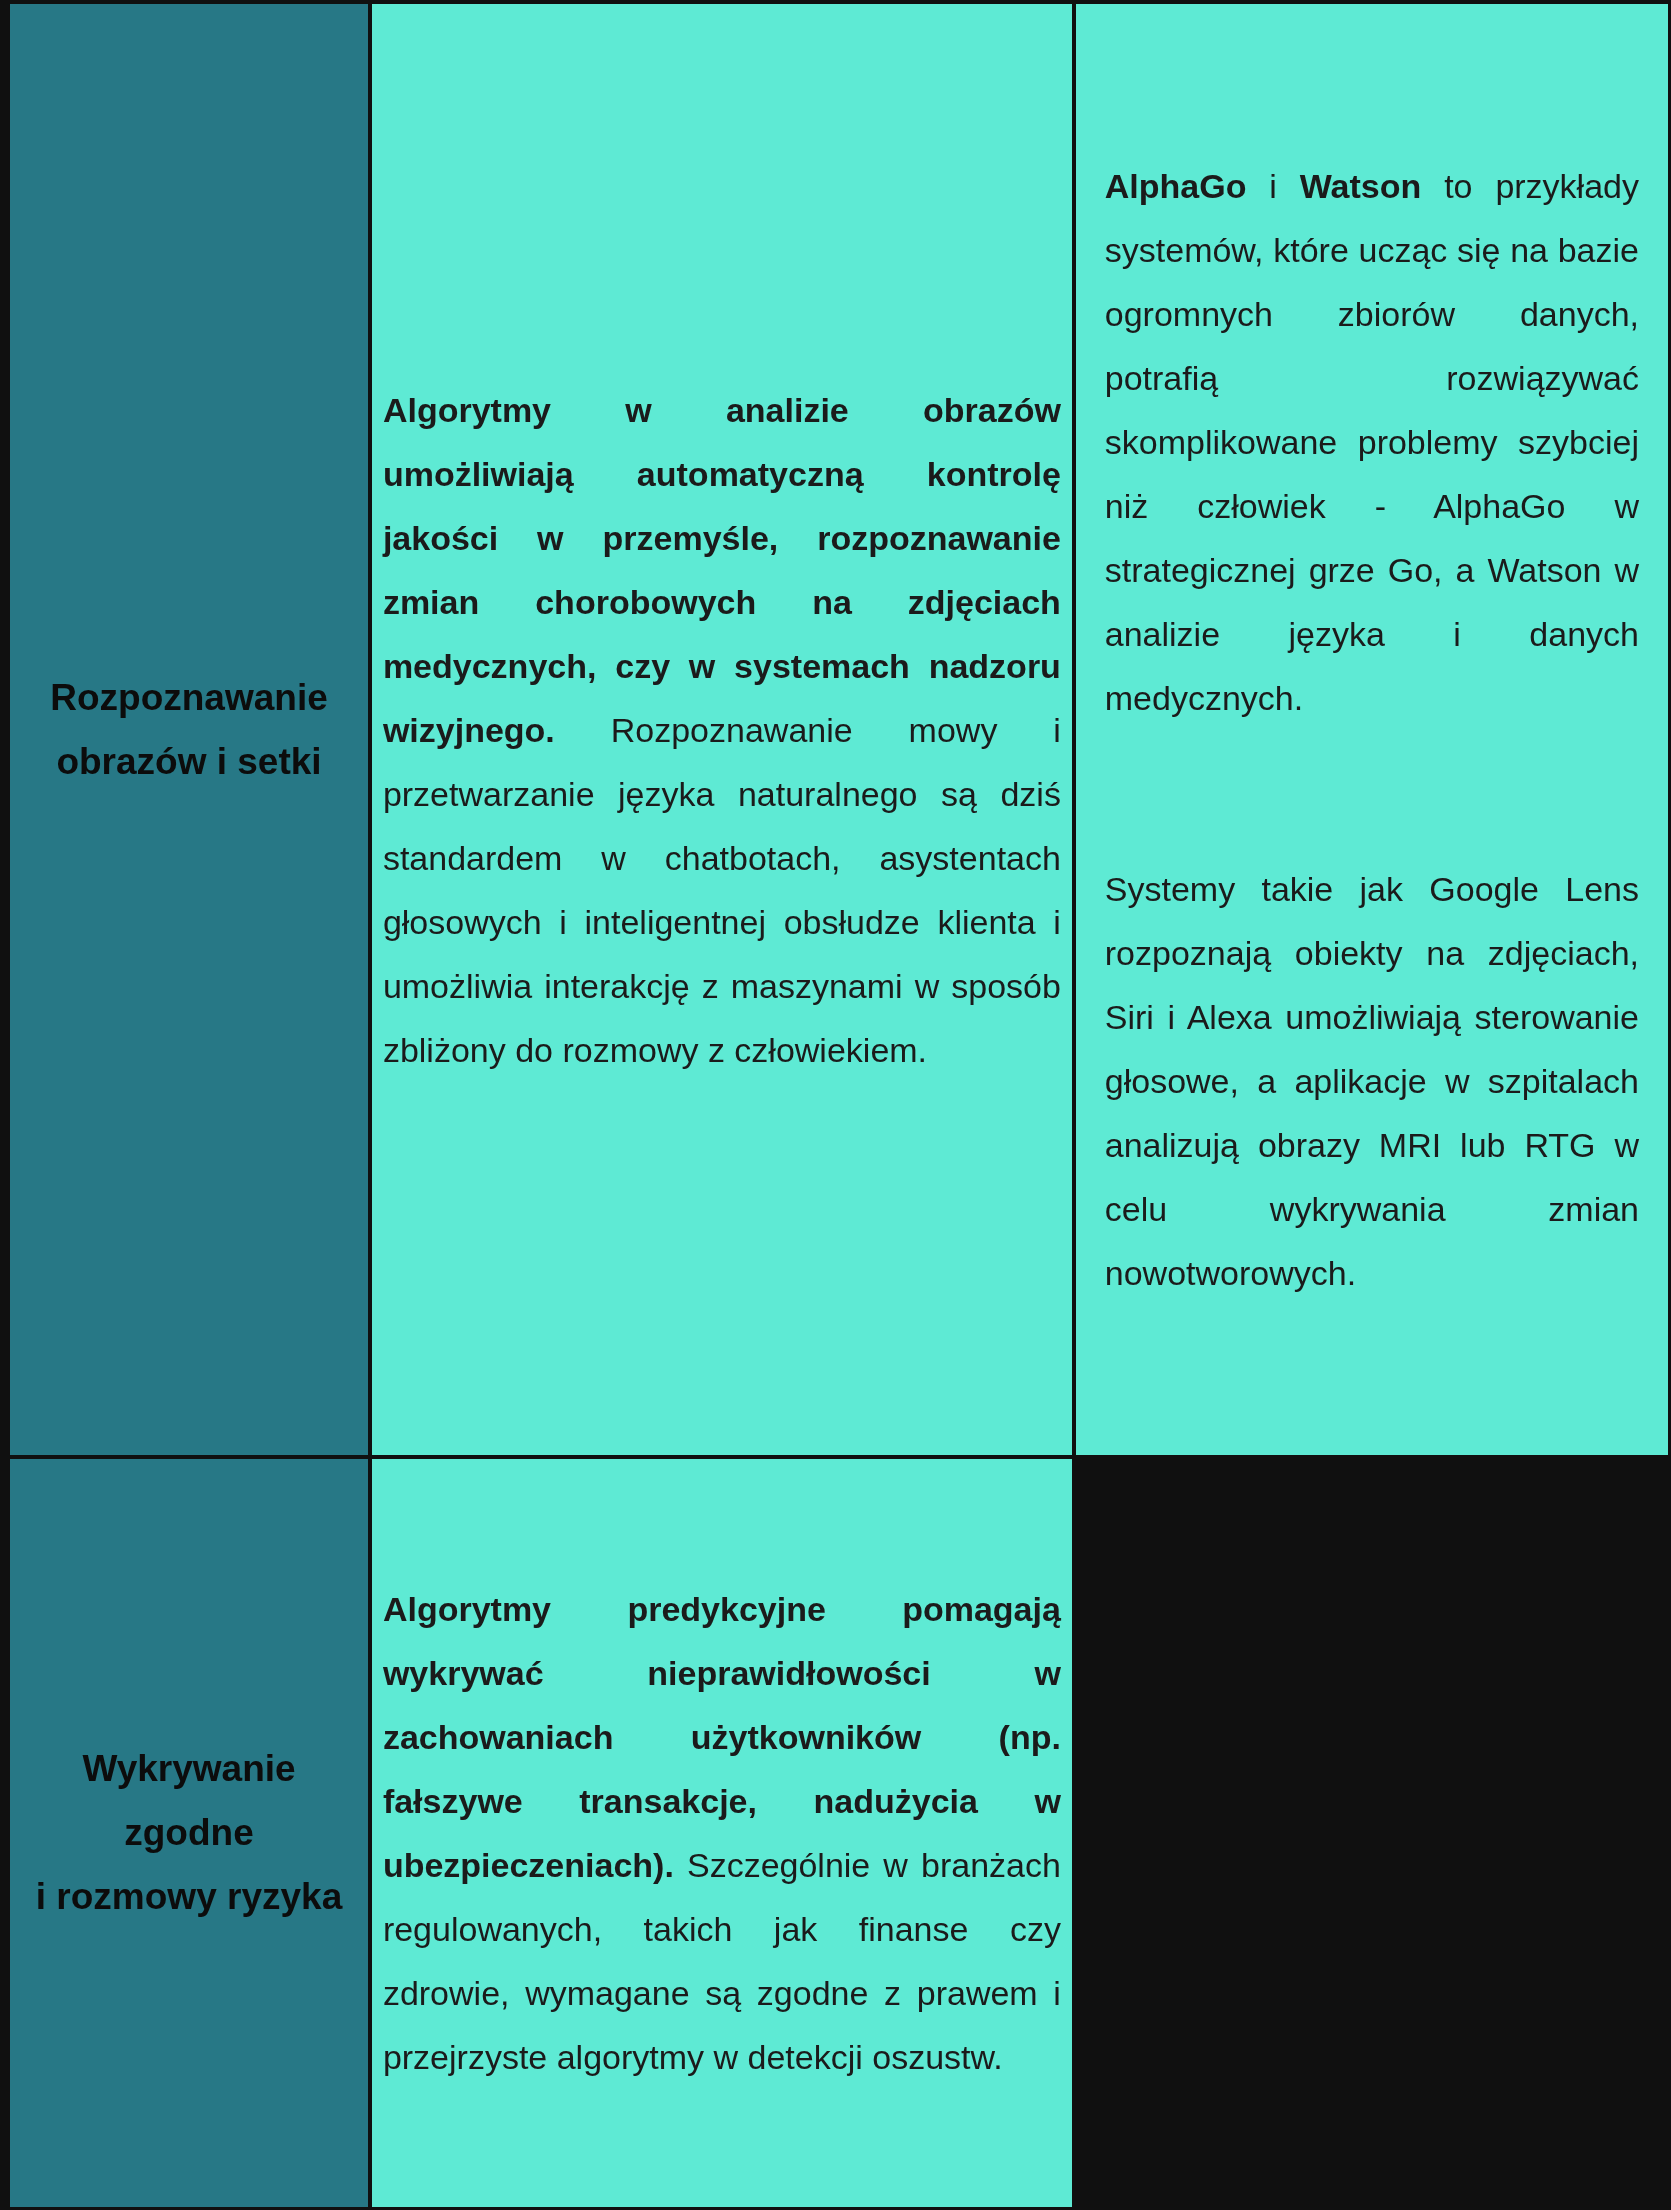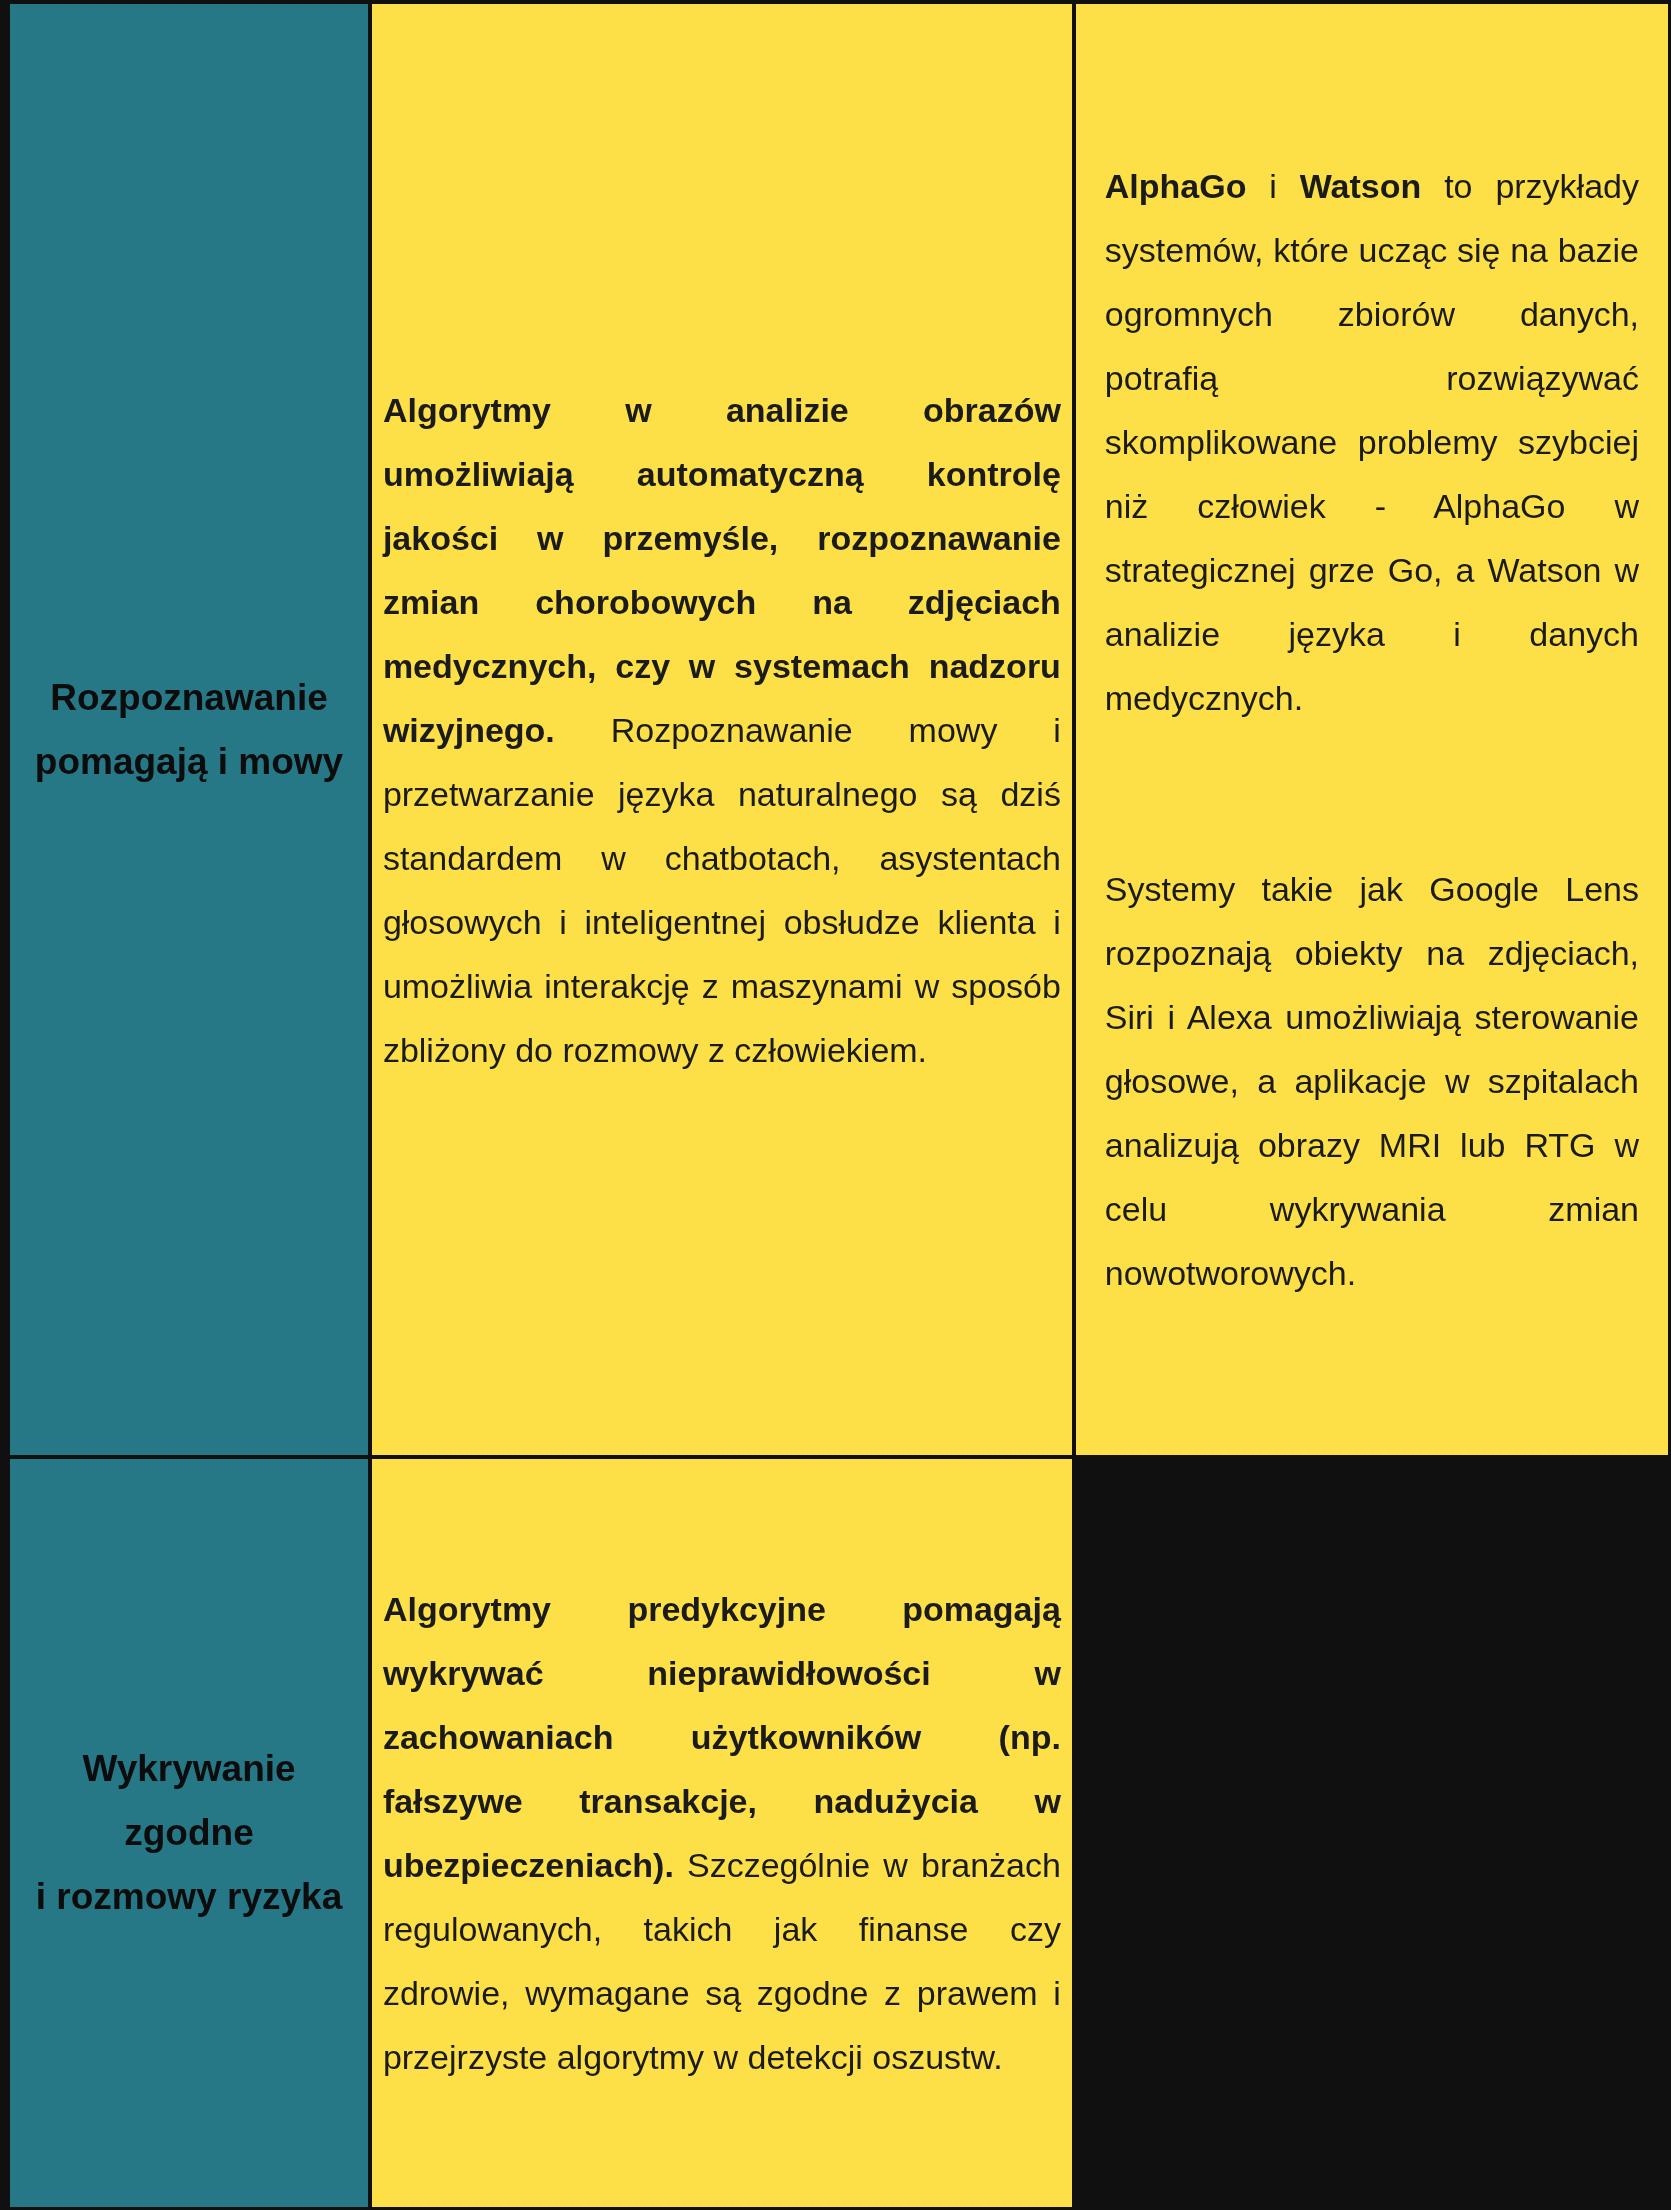--- a/index.html
+++ b/index.html
@@ -19,21 +19,21 @@
     height: 2211px;
     display: grid;
     grid-template-columns: 364px 700px 1fr;
     grid-template-rows: 1451px 1fr;
     gap: 3.9px;
     border: 4.9px solid #101010;
     background: #101010;
   }
   .cell {
     box-sizing: border-box;
-    background: #fde047;
+    background: #5eead4;
     display: flex;
     flex-direction: column;
     justify-content: center;
     overflow: hidden;
   }
   .head {
     background: var(--accent, #277886);
     align-items: center;
     text-align: center;
     padding: 0 11.7px;
@@ -56,21 +56,21 @@
   }
   .body-text .b { font-weight: 700; }
   .pgap { height: 127px; flex: 0 0 auto; }
 </style>
 </head>
 <body>
 
 <div class="table">
 
   <div class="cell head">
-    <div class="head-text"><span>Rozpoznawanie</span><br><span>pomagają i mowy</span></div>
+    <div class="head-text"><span>Rozpoznawanie</span><br><span>obrazów i setki</span></div>
   </div>
 
   <div class="cell desc">
     <p class="body-text"><span class="b">Algorytmy w analizie obrazów umożliwiają automatyczną kontrolę jakości w przemyśle, rozpoznawanie zmian chorobowych na zdjęciach medycznych, czy w systemach nadzoru wizyjnego.</span><span> Rozpoznawanie mowy i przetwarzanie języka naturalnego są dziś standardem w chatbotach, asystentach głosowych i inteligentnej obsłudze klienta i umożliwia interakcję z maszynami w sposób zbliżony do rozmowy z człowiekiem.</span></p>
   </div>
 
   <div class="cell ex">
     <p class="body-text"><span class="b">AlphaGo</span><span> i </span><span class="b">Watson</span><span> to przykłady systemów, które ucząc się na bazie ogromnych zbiorów danych, potrafią rozwiązywać skomplikowane problemy szybciej niż człowiek - AlphaGo w strategicznej grze Go, a Watson w analizie języka i danych medycznych.</span></p>
     <div class="pgap"></div>
     <p class="body-text"><span>Systemy takie jak Google Lens rozpoznają obiekty na zdjęciach, Siri i Alexa umożliwiają sterowanie głosowe, a aplikacje w szpitalach analizują obrazy MRI lub RTG w celu wykrywania zmian nowotworowych.</span></p>

